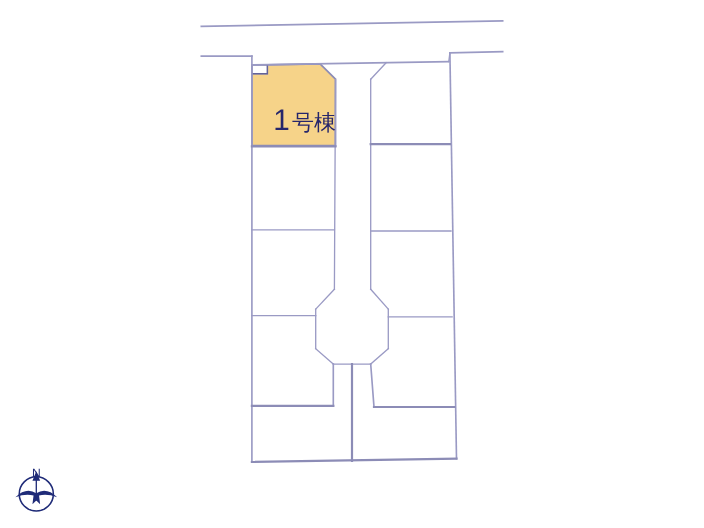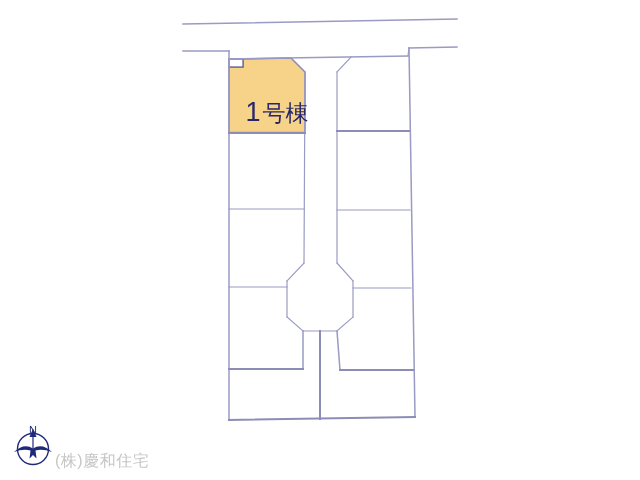--- a/index.html
+++ b/index.html
@@ -19,21 +19,21 @@
   .notch{fill:#ffffff;stroke:#63639A;stroke-width:1.3;}
   .navy-stroke{stroke:var(--navy,#1F2B78);fill:none;}
   .navy-fill{fill:var(--navy,#1F2B78);stroke:none;}
   #plot-label{
     position:absolute;left:240px;top:82px;width:74px;height:34px;
     display:flex;align-items:baseline;justify-content:center;gap:2px;
     color:var(--label-color,#26266B);
     white-space:nowrap;
   }
   #plot-label .num{font-size:27px;line-height:1;}
-  #plot-label .suffix{font-size:23px;line-height:1;margin-top:20px;}
+  #plot-label .suffix{font-size:20px;line-height:1;margin-top:20px;}
   #compass-n{
     font-size:11px;
     fill:var(--navy,#1F2B78);
     font-family:"Liberation Sans", sans-serif;
   }
   #watermark{
     position:absolute;left:55px;top:451px;
     font-size:16px;letter-spacing:0.5px;
     color:var(--watermark,#C6C6C6);
     white-space:nowrap;
@@ -107,15 +107,14 @@
       <path class="navy-fill" d="M14,452 Q24,442.5 33,448.5 Q42,442.5 52,452 Q42.5,448.5 35.5,450.5 L36.5,458.5 L33,455 L29.5,458.5 L30.5,450.5 Q23.5,448.5 14,452 Z"></path>
       <text id="compass-n" x="33" y="434" text-anchor="middle">N</text>
     </g>
   </svg>
 
   <div id="plot-label">
     <span class="num">1</span>
     <span class="suffix">号棟</span>
   </div>
 
-  <div id="watermark">(株)慶和住宅</div>
 
 </div>
 
 </body></html>

